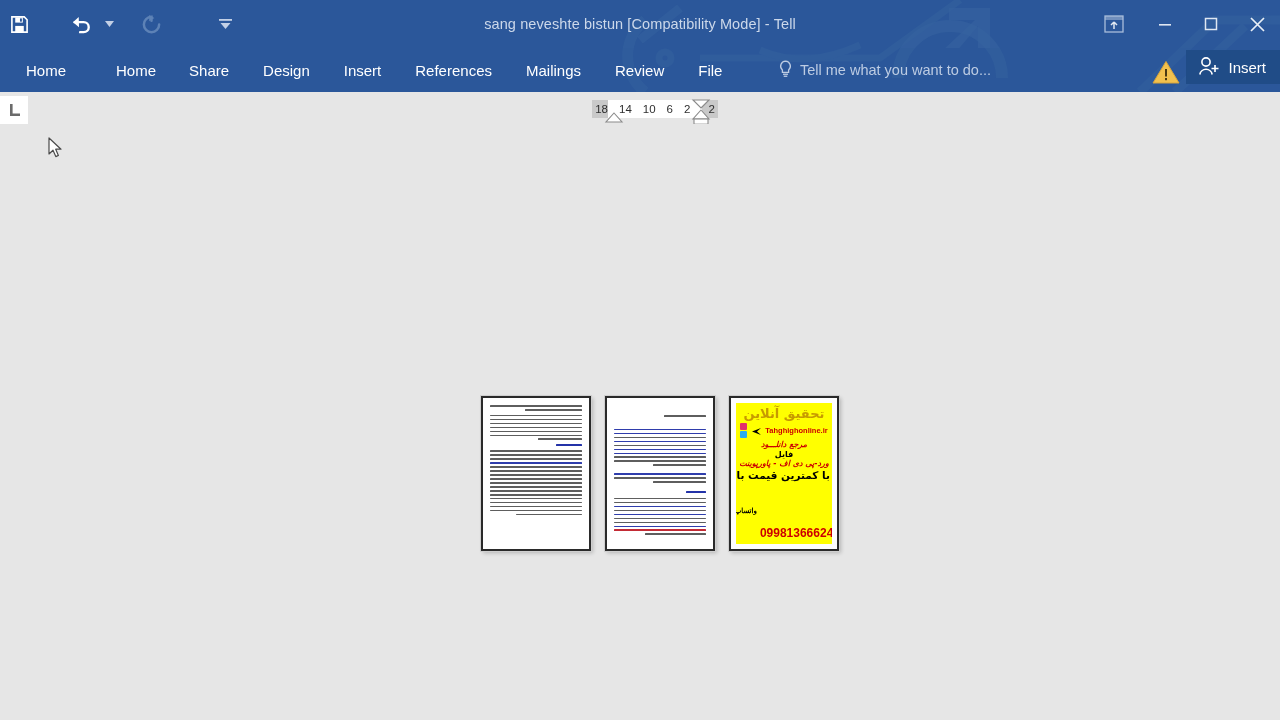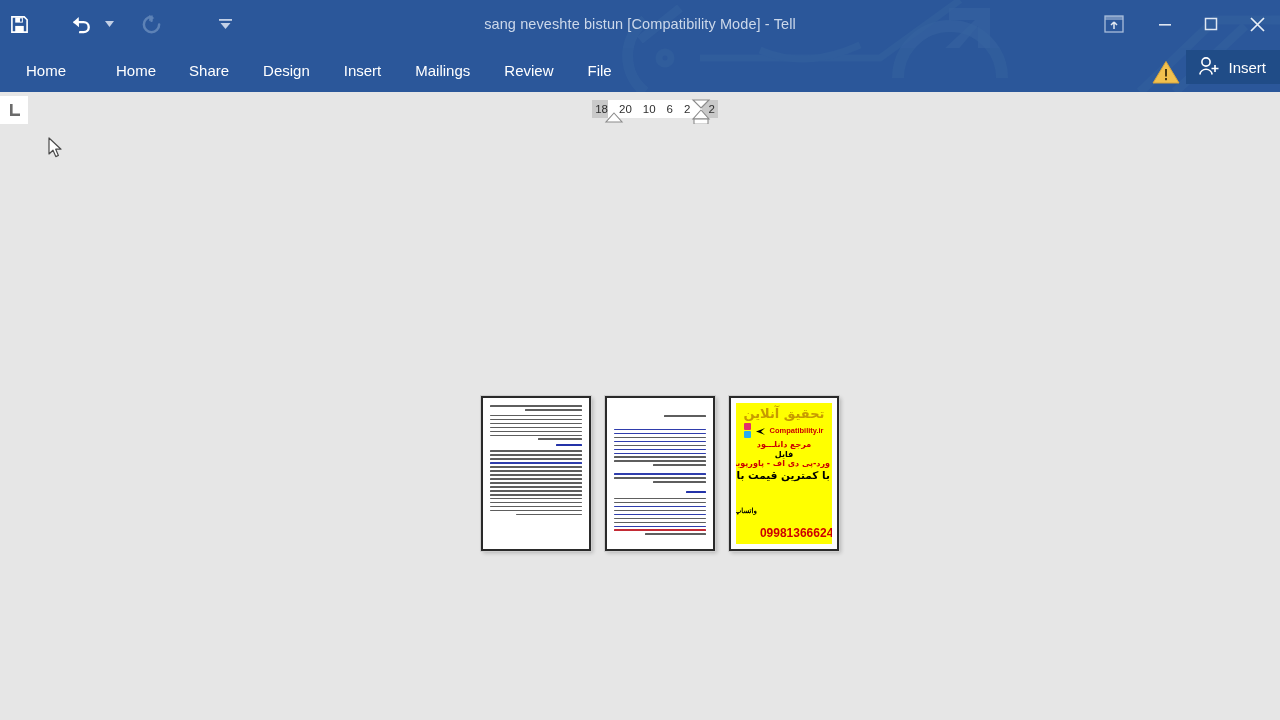--- a/index.html
+++ b/index.html
@@ -125,21 +125,21 @@
     align-items: center; justify-content: space-evenly;
     padding: 3px 2px; overflow: hidden;
     direction: rtl;
   }
   .ad-l {
     width: 100%; text-align: center; white-space: nowrap;
     font-family: "DejaVu Sans", sans-serif; line-height: 1;
   }
   .ad-title { font-size: 13px; font-weight: bold; color: #c79a00; letter-spacing: -.5px; }
   .ad-site { font-size: 7.5px; font-weight: bold; color: #cc0000; direction: ltr; }
-  .ad-r { font-size: 8px; font-weight: bold; color: #cc0000; }
+  .ad-r { font-size: 8px; font-weight: bold; color: #cc0000; font-style: italic; }
   .ad-b { font-size: 8px; font-weight: bold; color: #000000; }
   .ad-big { font-size: 10.5px; font-weight: bold; color: #000000; }
   .ad-phone { font-size: 12px; font-weight: bold; color: #cc0000; direction: ltr; margin-top: 44px; }
   .ad-row { display: flex; align-items: center; justify-content: center; gap: 3px; width: 100%; }
   .ad-icons { display: flex; flex-direction: column; gap: 1px; }
   .ad-ic { width: 7px; height: 7px; border-radius: 1px; }
 
   
   .cursor { position: absolute; left: 48px; top: 137px; pointer-events: none; }
 </style>
@@ -253,25 +253,36 @@
       <path d="M1175 92 L1245 26"></path>
     </g>
   </svg>
 
   <div class="tabs">
     <div class="tab file">Home</div>
     <div class="tab" style="margin-left:24px">Home</div>
     <div class="tab" style="margin-left:9px">Share</div>
     <div class="tab" style="margin-left:10px">Design</div>
     <div class="tab" style="margin-left:10px">Insert</div>
+    <div class="tab" style="margin-left:10px">References</div>
     <div class="tab" style="margin-left:10px">Mailings</div>
     <div class="tab" style="margin-left:10px">Review</div>
     <div class="tab" style="margin-left:10px">File</div>
   </div>
 
+  <div class="tellme">
+    <span>
+      <svg width="15" height="18" viewBox="0 0 15 18">
+          <path d="M7.5 1.2 A5 5 0 0 1 10.6 10 L10.6 12.4 L4.4 12.4 L4.4 10 A5 5 0 0 1 7.5 1.2 Z" fill="none" stroke="#bdcce3" stroke-width="1.3"></path>
+          <rect x="5" y="13.6" width="5" height="1.3" fill="#bdcce3"></rect>
+          <rect x="5.7" y="15.6" width="3.6" height="1.3" fill="#bdcce3"></rect>
+        </svg>
+    </span>
+    <span>Tell me what you want to do...</span>
+  </div>
 
   <div class="warn-icon">
     <svg width="28" height="25" viewBox="0 0 28 25">
         <path d="M14 1.5 L27 23 L1 23 Z" fill="#f2c14e" stroke="#d8a43a" stroke-width="1"></path>
         <rect x="13" y="9" width="2" height="7.5" fill="#4a3a12"></rect>
         <rect x="13" y="18" width="2" height="2.2" fill="#4a3a12"></rect>
       </svg>
   </div>
 </div>
 
@@ -292,21 +303,21 @@
   <svg width="13" height="14" viewBox="0 0 13 14">
       <path d="M2 1 L4.6 1 L4.6 10.6 L12 10.6 L12 13 L2 13 Z" fill="#6b6b6b"></path>
     </svg>
 </div>
 
 <div class="hruler">
   <div class="gray-cap left"></div>
   <div class="gray-cap right"></div>
   <div class="hr-nums">
     <span>18</span>
-    <span>20</span>
+    <span>14</span>
     <span>10</span>
     <span>6</span>
     <span>2</span>
     <span style="margin-left:7px">2</span>
   </div>
 </div>
 
 <svg style="position:absolute;left:603px;top:112px" width="22" height="12" viewBox="0 0 22 12">
   <path d="M11 1 L19 10 L3 10 Z" fill="#ffffff" stroke="#8a8a8a" stroke-width="1.1"></path>
 </svg>
@@ -399,21 +410,21 @@
           <div class="ln red" style="width:100%"></div>
           <div class="ln" style="width:66%;margin-left:auto"></div>
         </div>
       </div>
     </div>
 
     <div class="page">
       <div class="ad">
         <div class="ad-l ad-title">تحقیق آنلاین</div>
         <div class="ad-row">
-          <span class="ad-site">Compatibility.ir</span>
+          <span class="ad-site">Tahghighonline.ir</span>
           <span>
             <svg width="12" height="9" viewBox="0 0 12 9">
                 <path d="M11 1 L2 4.5 L11 8 L7 4.5 Z" fill="#000000"></path>
               </svg>
           </span>
           <span class="ad-icons">
             <span class="ad-ic" style="background:#e1306c"></span>
             <span class="ad-ic" style="background:#2aabee"></span>
           </span>
         </div>

